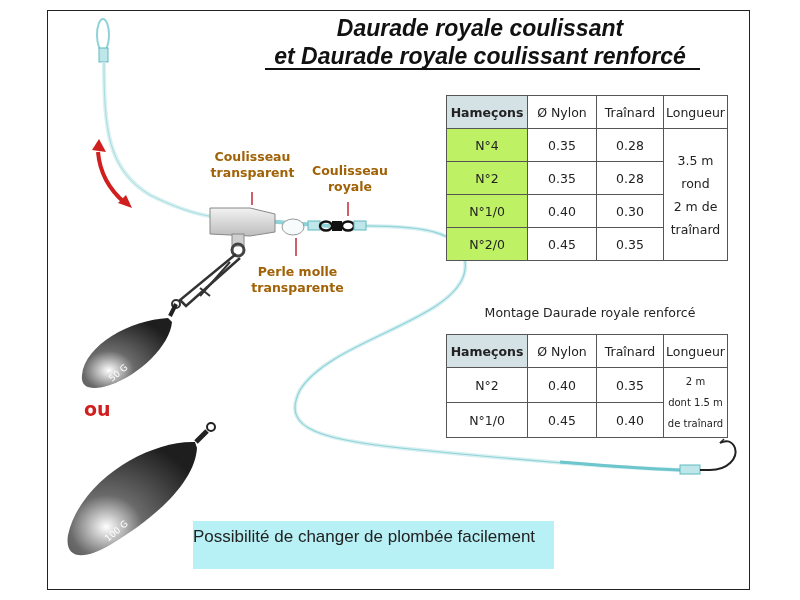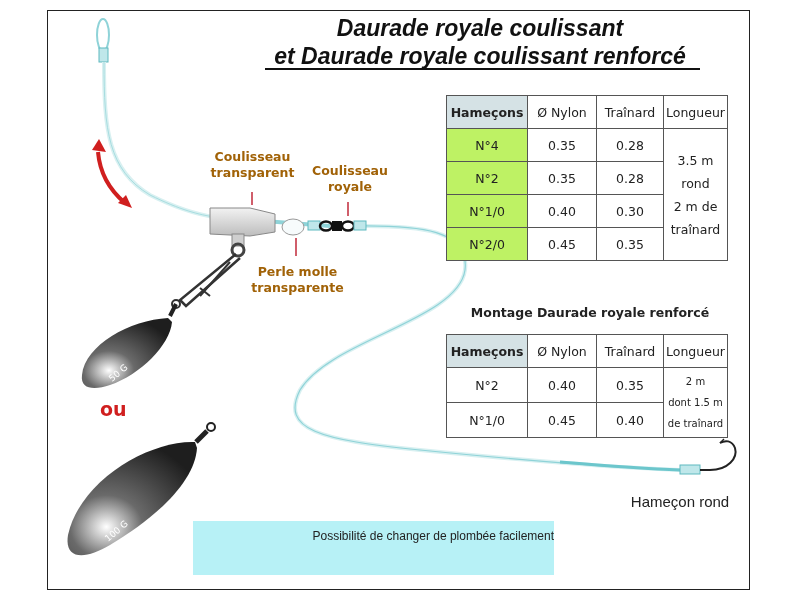--- a/index.html
+++ b/index.html
@@ -12,25 +12,25 @@
   table.spec th, table.spec td { border: 1px solid #555; text-align: center; padding: 0; font-weight: normal; }
   table.spec th { height: 32px; }
   table.spec th.first { background: #d5e2e5; font-weight: bold; }
   table.spec td.first { background: #bef264; }
   #table1 { left: 446px; top: 95px; width: 282px; }
   #table1 td { height: 32px; }
   #table2 { left: 446px; top: 334px; width: 282px; }
   #table2 td { height: 34px; }
   .longueur-cell { line-height: 23px; margin-left: 16px; }
   #table2 .longueur-cell { line-height: 21px; font-size: 10px; }
-  .subtitle2 { position: absolute; left: 440px; top: 305px; width: 300px; text-align: center; font-family: "DejaVu Sans", sans-serif; font-weight: bold; font-size: 12.5px; color: #222; }
+  .subtitle2 { position: absolute; left: 440px; top: 305px; width: 300px; text-align: center; font-family: "DejaVu Sans", sans-serif; font-weight: normal; font-size: 12.5px; color: #222; }
   .label { position: absolute; font-family: "DejaVu Sans", sans-serif; font-weight: bold; font-size: 12.5px; line-height: 16px; color: #a16207; text-align: center; }
-  .ou { position: absolute; left: 100px; top: 398px; font-family: "DejaVu Sans", sans-serif; font-weight: bold; font-size: 19px; color: #d01f1f; }
+  .ou { position: absolute; left: 84px; top: 398px; font-family: "DejaVu Sans", sans-serif; font-weight: bold; font-size: 19px; color: #d01f1f; }
   .hook-label { position: absolute; left: 615px; top: 492px; width: 130px; text-align: center; font-size: 15px; line-height: 20px; color: #222; font-family: "Liberation Sans", sans-serif; }
-  .note { position: absolute; left: 193px; top: 521px; width: 361px; height: 54px; background: #b7f1f6; text-align: right; font-size: 12px; line-height: 23px; color: #222; padding-top: 4px; box-sizing: border-box; }
+  .note { position: absolute; left: 193px; top: 521px; width: 361px; height: 48px; background: #b7f1f6; text-align: left; font-size: 17px; line-height: 23px; color: #222; padding-top: 4px; box-sizing: border-box; }
   .weight-text { font-family: "DejaVu Sans", sans-serif; font-size: 9px; fill: #fff; }
 </style>
 </head>
 <body>
 
 <div class="frame"></div>
 
 <div class="title">
   <div>Daurade royale coulissant</div>
   <div>et Daurade royale coulissant renforcé</div>
@@ -191,18 +191,17 @@
   </tr>
   <tr>
     <td>N°1/0</td>
     <td>0.45</td>
     <td>0.40</td>
   </tr>
 </tbody>
   </table>
 
 <div class="hook-label">
-  <div>Hameçon rond</div>
 </div>
 
 <div class="note">
   <div>Possibilité de changer de plombée facilement</div>
 </div>
 
 </body></html>

